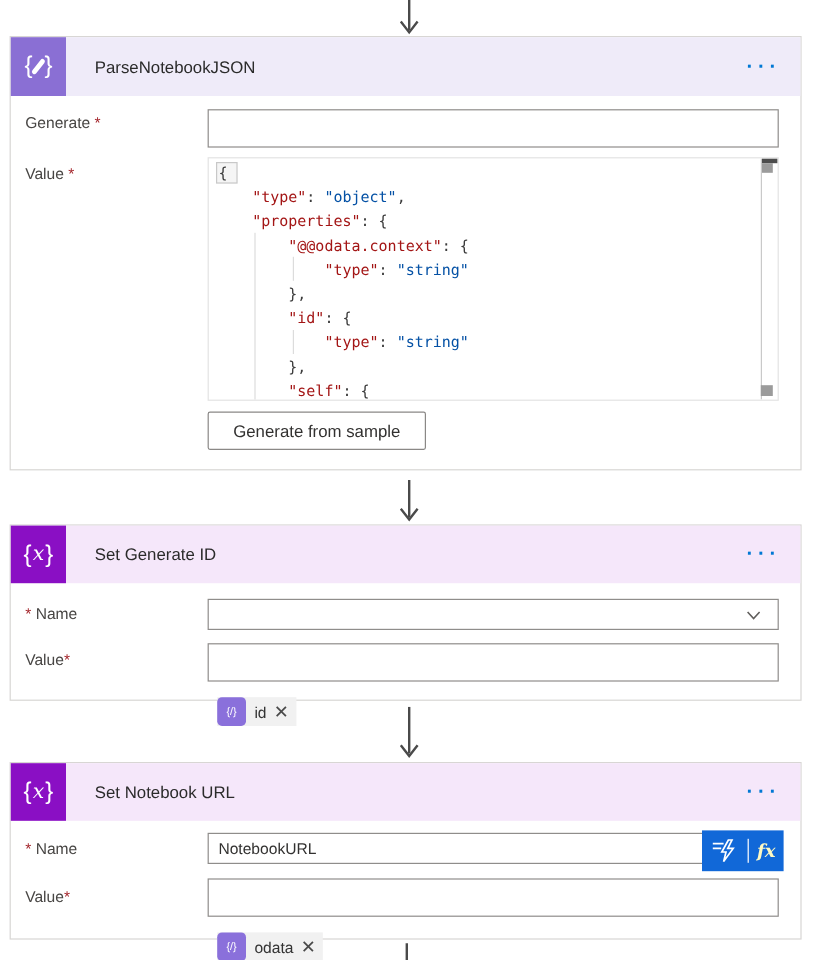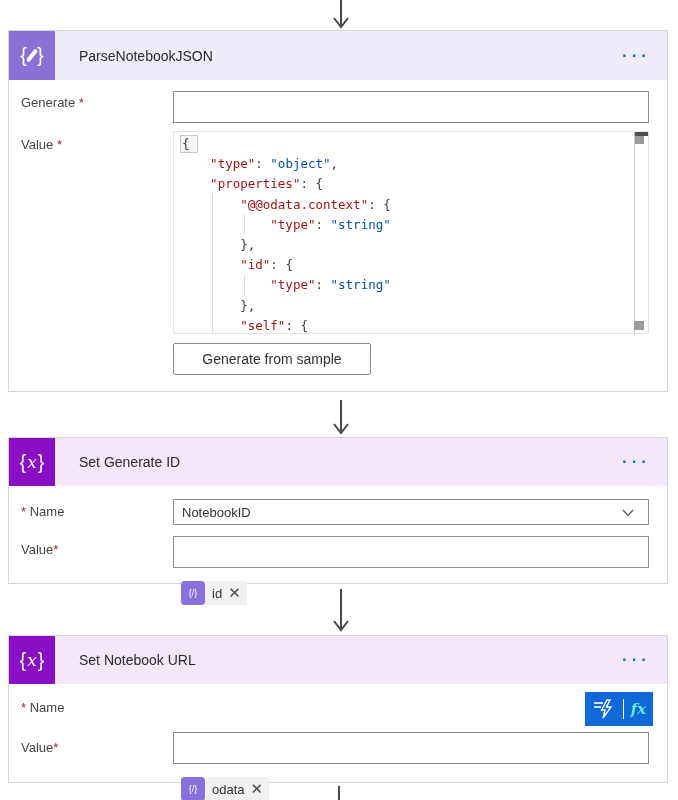--- a/index.html
+++ b/index.html
@@ -45,28 +45,28 @@
   .code-lines { position:absolute; left:6px; top:2px; right:18px; }
   .code-line { white-space:pre; line-height:20.2px; }
   .code-line .key { color:#a31515; }
   .code-line .str { color:#0451a5; }
   .code-line .punc { color:#3c3c3c; }
   .code-line:first-child .punc { background:#f5f5f5; border:1px solid #c8c8c8; padding:0 7px 1px 1px; }
   .indent-guide { position:absolute; width:1px; background:#dcdcdc; }
   .sb-track { position:absolute; width:1px; background:#c9c9c9; top:0; bottom:0; }
   .sb-topbar { position:absolute; background:#4d4d4d; }
   .sb-thumb { position:absolute; background:#9b9b9b; }
-  .gen-btn { position:absolute; left:164px; width:198px; height:32px; background:#fff;
+  .gen-btn { position:absolute; left:164px; width:182px; height:32px; background:#fff;
     border:1px solid #8a8886; border-radius:2px; font-size:14px; color:#323130;
     font-family:"Liberation Sans",sans-serif; cursor:pointer; }
   .chevron { position:absolute; right:14px; top:9px; }
   .flyout { position:absolute; left:576px; width:68px; height:34px; background:#1168d8;
     display:flex; align-items:center; justify-content:center; z-index:5; }
   .flyout .divider { width:1px; height:20px; background:#fff; margin:0 7px; }
-  .fx-label { color:#5eead4; font-size:15px; font-style:italic; font-weight:bold;
+  .fx-label { color:#fef9c3; font-size:15px; font-style:italic; font-weight:bold;
     font-family:"DejaVu Serif",serif; cursor:pointer; }
   .bolt-btn { cursor:pointer; display:flex; align-items:center; }
 </style>
 </head>
 <body>
 
 <div class="canvas">
 
   <svg class="arrow" style="left:332px;top:0" width="18" height="30">
     <line x1="9" y1="0" x2="9" y2="25" stroke="#4a4a4a" stroke-width="2"></line>
@@ -140,21 +140,20 @@
         <span class="brace">{</span>
           <span class="var-x">x</span>
           <span class="brace">}</span>
       </div>
       <span class="card-title">Set Generate ID</span>
       <span class="menu-dots">···</span>
     </div>
 
     <span class="field-label" style="top:66px"><span class="req">*</span> <span>Name</span></span>
     <div class="input-box" style="top:61px;height:26px">
-      <div class="text-input">NotebookID</div>
       <svg class="chevron" width="12" height="8">
         <polyline points="1,1 6,6.5 11,1" fill="none" stroke="#605e5c" stroke-width="1.3"></polyline>
       </svg>
     </div>
 
     <span class="field-label" style="top:104px"><span>Value</span><span class="req">*</span></span>
     <div class="input-box" style="top:98px;height:32px">
       <div class="token-row">
         <span class="token-pill">
           <span class="token-icon token-purple">{/}</span>
@@ -175,20 +174,23 @@
       <div class="action-icon icon-var">
         <span class="brace">{</span>
           <span class="var-x">x</span>
           <span class="brace">}</span>
       </div>
       <span class="card-title">Set Notebook URL</span>
       <span class="menu-dots">···</span>
     </div>
 
     <span class="field-label" style="top:64px"><span class="req">*</span> <span>Name</span></span>
+    <div class="input-box" style="top:58px;height:26px">
+      <div class="text-input">NotebookURL</div>
+    </div>
 
     <div class="flyout" style="top:56px">
       <span class="bolt-btn">
         <svg width="24" height="20" viewBox="0 0 24 20">
           <line x1="2" y1="4" x2="11" y2="4" stroke="#fff" stroke-width="1.6"></line>
           <line x1="2" y1="8" x2="9" y2="8" stroke="#fff" stroke-width="1.6"></line>
           <path d="M15 1 L9.5 11 H13 L11 19 L19 8 H14.5 L18 1 Z" fill="none" stroke="#fff" stroke-width="1.4"></path>
         </svg>
       </span>
       <span class="divider"></span>

